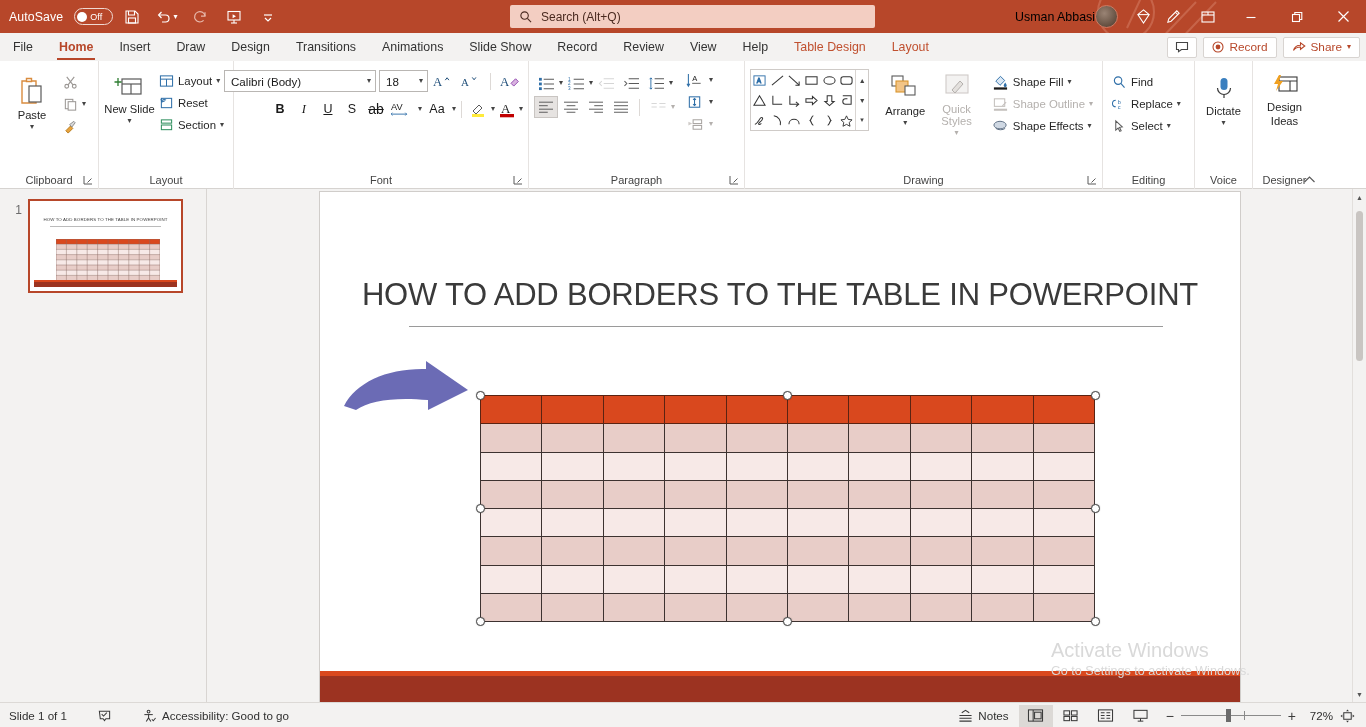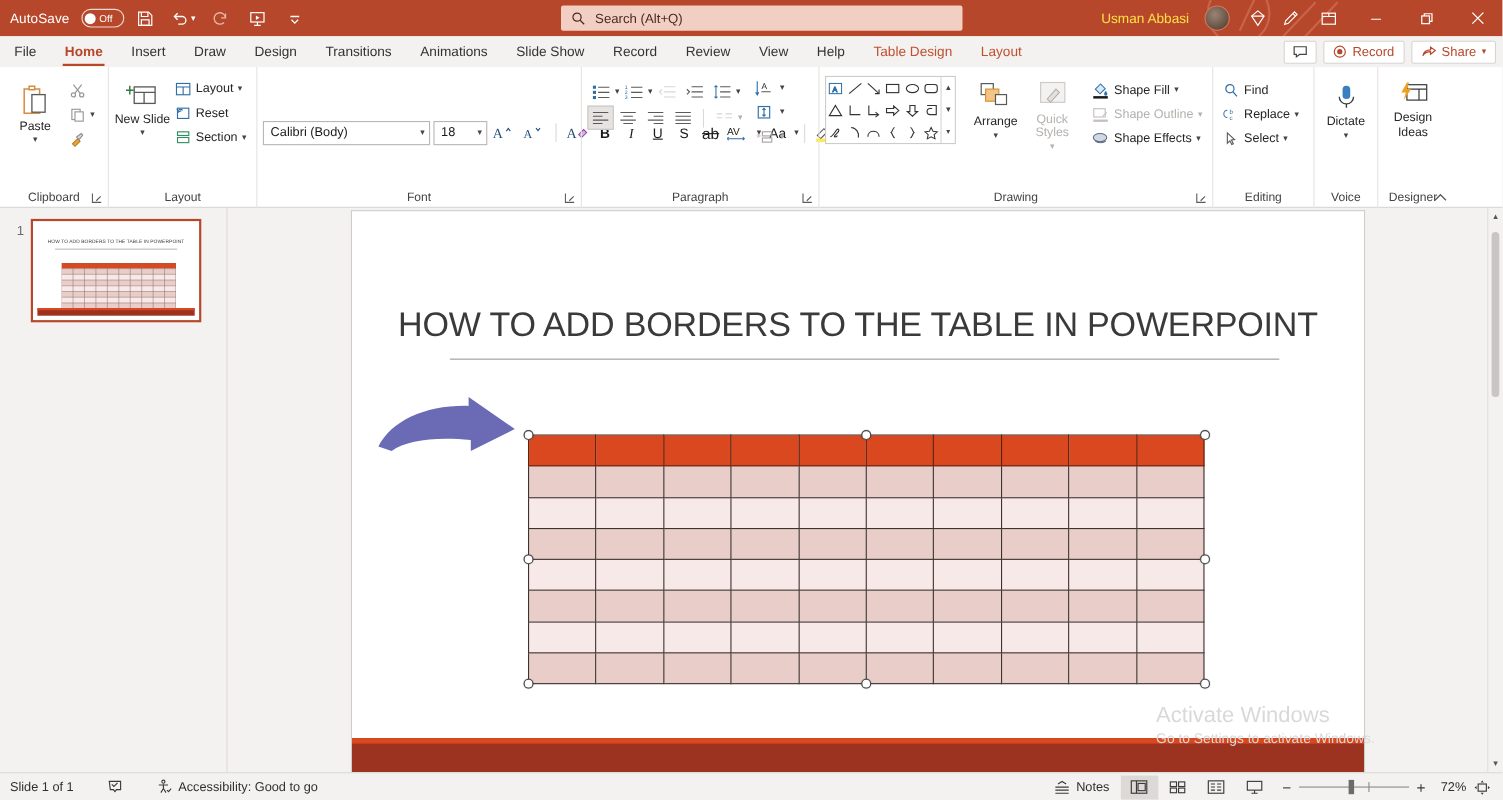--- a/index.html
+++ b/index.html
@@ -35,21 +35,21 @@
     position: absolute; left: 0; right: 0; text-align: center;
     font-size: 12.6px; color: #fff; pointer-events: none; letter-spacing: .1px;
   }
   .searchbox {
     position: absolute; left: 510px; top: 5px; width: 365px; height: 23px;
     background: #f3cec2; border-radius: 2px; display: flex; align-items: center;
     padding-left: 9px; gap: 9px;
   }
   .searchbox .ph { font-size: 12px; color: #4a2a20; }
   .tb-right { position: absolute; right: 0; top: 0; height: 33px; display: flex; align-items: center; }
-  .user-name { font-size: 12.4px; color: #fde047; margin-right: 14px; }
+  .user-name { font-size: 12.4px; color: #000000; margin-right: 0; }
   .avatar {
     width: 23px; height: 23px; border-radius: 50%;
     background: radial-gradient(circle at 40% 35%, #9a8475 0%, #6b5647 60%, #4a382c 100%);
     margin-right: 10px; border: 1px solid #cf7a62;
   }
   .win-btn { width: 46px; height: 33px; display: flex; align-items: center; justify-content: center; color: #fff; }
   .ribbon-deco {
     position: absolute; right: 130px; top: -18px; width: 230px; height: 70px;
     opacity: .33; pointer-events: none; overflow: hidden;
   }
@@ -193,21 +193,21 @@
 
   .vscroll {
     position: absolute; right: 0; top: 0; bottom: 0; width: 14px; background: #f3f2f1; border-left: 1px solid #e2dfdc;
   }
   .vscroll .thumbbar { position: absolute; left: 3px; right: 3px; top: 22px; height: 150px; background: #c9c5c2; border-radius: 4px; }
   .vscroll .arr { position: absolute; left: 0; right: 0; height: 16px; display: flex; align-items: center; justify-content: center; font-size: 7px; color: #555; }
 
   
   .statusbar {
     flex: 0 0 25px; height: 25px; background: #f3f2f1; border-top: 1px solid #dcd9d6;
-    display: flex; align-items: center; font-size: 11.6px; color: #303030; position: relative; gap: 12px;
+    display: flex; font-size: 11.6px; color: #303030; position: relative; gap: 12px;
   }
   .sb-item { display: flex; align-items: center; gap: 5px; padding: 0 9px; height: 25px; }
   .sb-right { position: absolute; right: 4px; top: 0; height: 25px; display: flex; align-items: center; gap: 1px; }
   .viewbtn { width: 34px; height: 22px; display: flex; align-items: center; justify-content: center; }
   .viewbtn.sel { background: #dcd9d6; }
   .zoomslider { display: flex; align-items: center; gap: 7px; padding: 0 7px; }
   .ztrack { width: 100px; height: 1px; background: #8a8a8a; position: relative; }
   .zknob { position: absolute; left: 45px; top: -6px; width: 5px; height: 13px; background: #6b6b6b; }
   .ztick { position: absolute; left: 63px; top: -4px; width: 1px; height: 9px; background: #8a8a8a; }
   .zval { font-size: 11.6px; color: #303030; width: 30px; text-align: right; }
@@ -465,21 +465,21 @@
             </span>
             <span>Section</span>
             <span class="chev">▾</span>
           </div>
         </div>
       </div>
       <div class="grp-label">Layout</div>
     </div>
 
     <div class="grp" style="width:295px">
-      <div class="grp-body" style="flex-direction:row;align-items:center">
+      <div class="grp-body" style="flex-direction:column;align-items:flex-end">
         <div class="fontrow1">
           <div class="combo fontname">
             <span class="v">Calibri (Body)</span>
             <span class="chev">▾</span>
           </div>
           <div class="combo fontsize">
             <span class="v">18</span>
             <span class="chev">▾</span>
           </div>
           <div class="fbtn">

